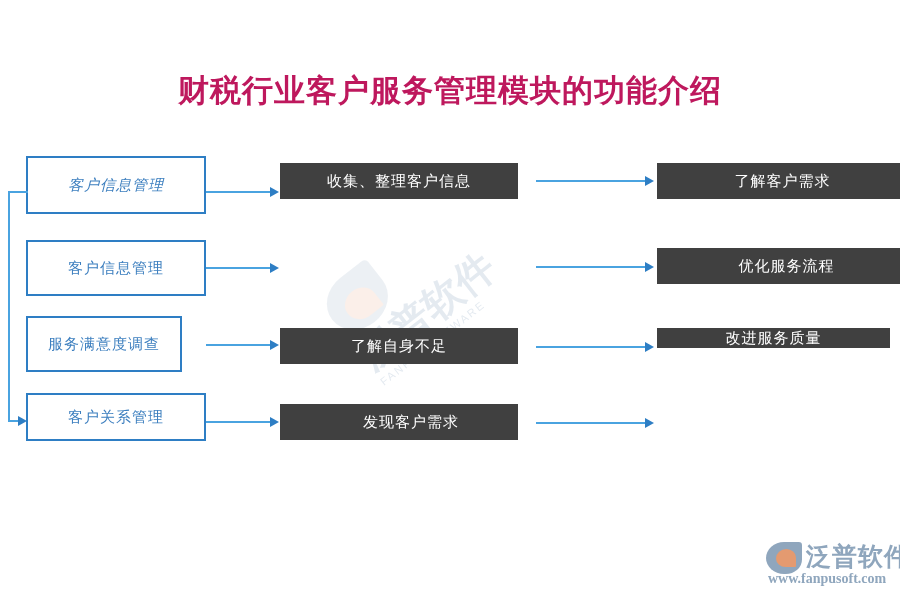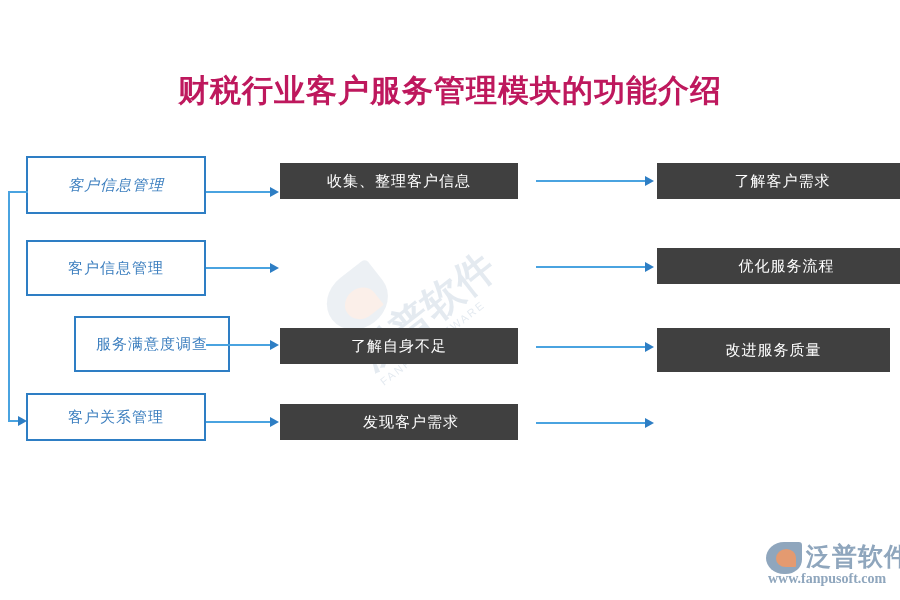--- a/index.html
+++ b/index.html
@@ -212,31 +212,31 @@
 
   <div class="conn h" style="left:206px; top:267px; width:66px;"></div>
   <div class="arrow-right" style="left:270px; top:263px;"></div>
 
 
   <div class="conn h" style="left:536px; top:266px; width:110px;"></div>
   <div class="arrow-right" style="left:645px; top:262px;"></div>
 
   <div class="node filled" style="left:657px; top:248px; width:259px; height:36px;">优化服务流程</div>
 
-  <div class="node outline" style="left:26px; top:316px; width:156px; height:56px;margin-left:48px;">服务满意度调查</div>
+  <div class="node outline" style="left:26px; top:316px; width:156px; height:56px;">服务满意度调查</div>
 
   <div class="conn h" style="left:206px; top:344px; width:66px;"></div>
   <div class="arrow-right" style="left:270px; top:340px;"></div>
 
   <div class="node filled" style="left:280px; top:328px; width:238px; height:36px;">了解自身不足</div>
 
   <div class="conn h" style="left:536px; top:346px; width:110px;"></div>
   <div class="arrow-right" style="left:645px; top:342px;"></div>
 
-  <div class="node filled" style="left:657px; top:328px; width:233px; height:44px;">改进服务质量</div>
+  <div class="node filled" style="left:657px; top:328px; width:233px; height:20px;">改进服务质量</div>
 
   <div class="node outline" style="left:26px; top:393px; width:180px; height:48px;">客户关系管理</div>
 
   <div class="conn h" style="left:206px; top:421px; width:66px;"></div>
   <div class="arrow-right" style="left:270px; top:417px;"></div>
 
   <div class="node filled" style="left:280px; top:404px; width:238px; height:36px;padding-left:24px;">发现客户需求</div>
 
   <div class="conn h" style="left:536px; top:422px; width:110px;"></div>
   <div class="arrow-right" style="left:645px; top:418px;"></div>

